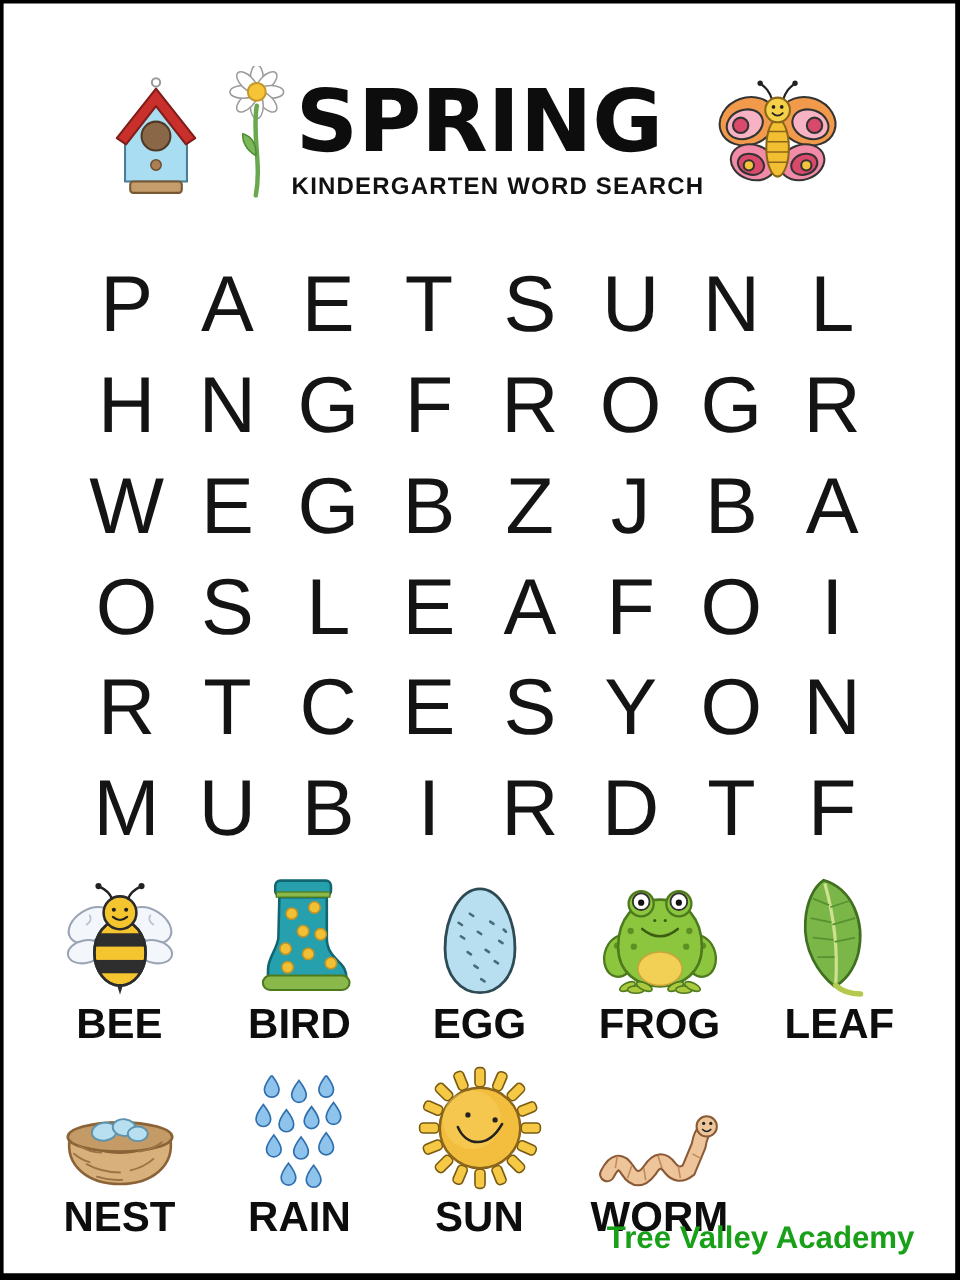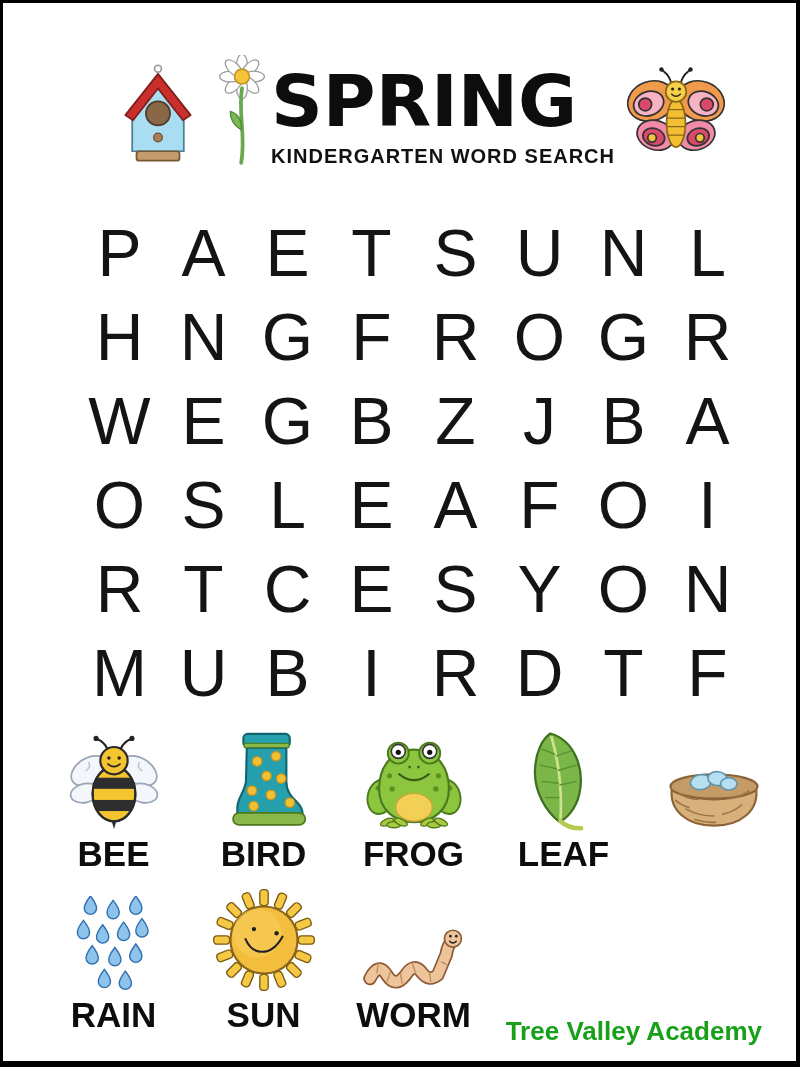--- a/index.html
+++ b/index.html
@@ -6,21 +6,20 @@
   .page{
     position:relative;
     width:800px;height:1067px;
     box-sizing:border-box;
     background:#fff;
     border:3px solid #000;
     border-right-width:4px;
     border-bottom-width:6px;
     font-family:"Liberation Sans", sans-serif;
     overflow:hidden;
-    padding-left:28px;
   }
   
   .header{position:relative;height:180px;}
   .deco{position:absolute;}
   .deco-birdhouse{left:84px;top:58px;}
   .deco-daisy{left:186px;top:52px;}
   .deco-butterfly{left:592px;top:62px;}
   .title-block{position:absolute;left:240px;right:240px;top:62px;text-align:center;}
   .title{
     margin:0;
@@ -253,20 +252,42 @@
             <circle cx="36" cy="74" r="5.5"></circle>
               <circle cx="58" cy="79" r="5.5"></circle>
             <circle cx="80" cy="88" r="5.5"></circle>
               <circle cx="38" cy="92" r="5.5"></circle>
           </g>
         </svg>
       </div>
       <div class="wlabel">BIRD</div>
     </div>
 
+    <div class="word">
+      <div class="art">
+        <svg width="66" height="94" viewBox="0 0 70 100">
+          <path d="M35 4 C52 4 66 28 66 57 C66 81 52 96 35 96 C18 96 4 81 4 57 C4 28 18 4 35 4 Z" fill="#b7dff0" stroke="#2e4a55" stroke-width="2.5"></path>
+          <g stroke="#4a6a78" stroke-width="2.3" stroke-linecap="round">
+            <path d="M26 26 l3 2"></path>
+              <path d="M44 33 l3 2"></path>
+              <path d="M18 46 l3 2"></path>
+            <path d="M33 42 l3 2"></path>
+              <path d="M52 50 l3 2"></path>
+              <path d="M24 60 l3 2"></path>
+            <path d="M40 58 l3 2"></path>
+              <path d="M30 72 l3 2"></path>
+              <path d="M48 68 l3 2"></path>
+            <path d="M36 84 l3 2"></path>
+              <path d="M16 34 l3 2"></path>
+              <path d="M56 40 l2 2"></path>
+          </g>
+        </svg>
+      </div>
+      <div class="wlabel">EGG</div>
+    </div>
 
     <div class="word">
       <div class="art">
         <svg width="96" height="92" viewBox="0 0 110 105">
           <g fill="#8cc63f" stroke="#4e7a1e" stroke-width="2.2">
             <ellipse cx="17" cy="66" rx="15" ry="20" transform="rotate(14 17 66)"></ellipse>
             <ellipse cx="93" cy="66" rx="15" ry="20" transform="rotate(-14 93 66)"></ellipse>
           </g>
           <g fill="#5e8f23">
             <circle cx="14" cy="56" r="3"></circle>
@@ -337,20 +358,21 @@
           <g stroke="#9a7444" stroke-width="1.8" fill="none" stroke-linecap="round">
             <path d="M22 44 q11 7 22 7"></path>
               <path d="M80 50 q13 -2 22 -9"></path>
             <path d="M30 62 q15 8 32 8"></path>
               <path d="M72 68 q13 -3 22 -11"></path>
             <path d="M40 74 q12 4 24 3"></path>
               <path d="M18 52 q7 6 15 8"></path>
           </g>
         </svg>
       </div>
+      <div class="wlabel">NEST</div>
     </div>
 
     <div class="word">
       <div class="art">
         <svg width="76" height="96" viewBox="0 0 84 110">
           <defs>
             <path id="drp" d="M7 0 C7 0 0 9 0 14 a7 7 0 0 0 14 0 C14 9 7 0 7 0 Z"></path>
           </defs>
           <g fill="#8ec3ec" stroke="#2f6fae" stroke-width="1.6">
             <use href="#drp" x="8" y="0"></use>

